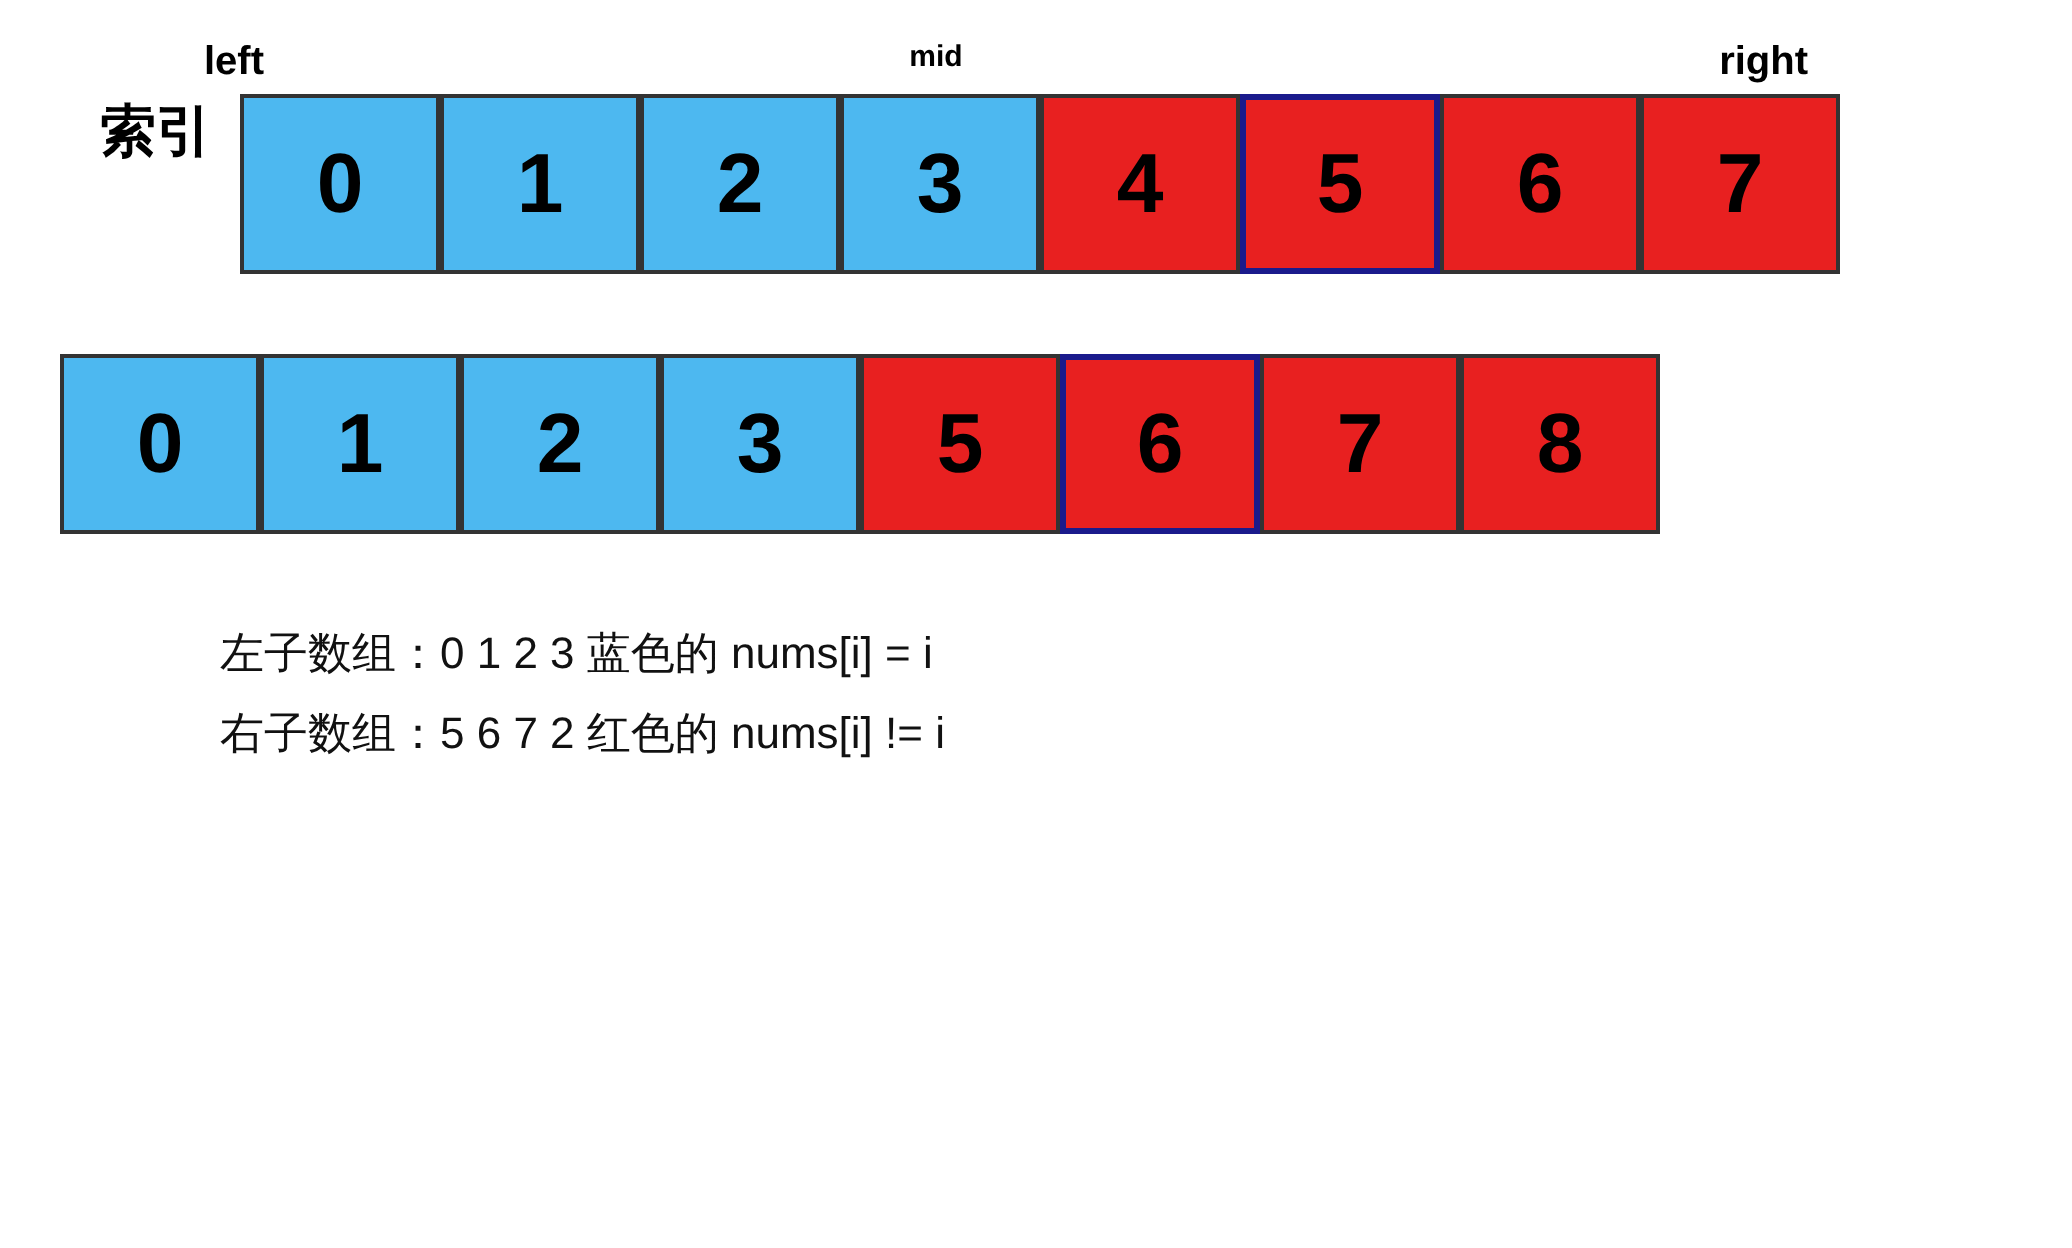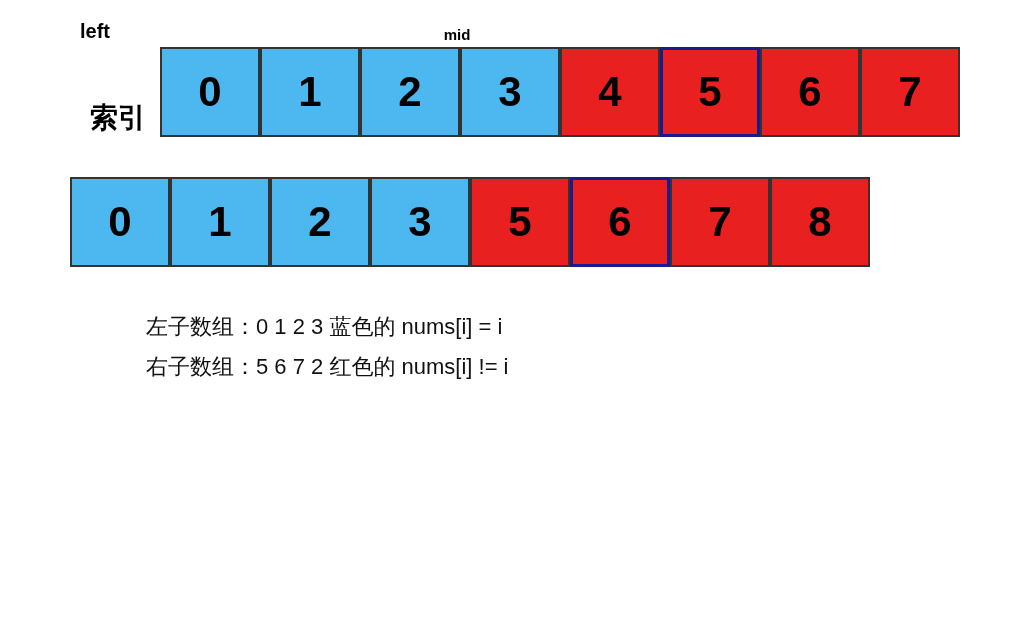--- a/index.html
+++ b/index.html
@@ -11,25 +11,24 @@
       height: 624px;
       overflow: hidden;
       display: flex;
       flex-direction: column;
       align-items: flex-start;
       padding: 20px 30px;
     }
 
     .labels-row {
       display: flex;
-      align-items: flex-end;
-      margin-left: 46px;
+      align-items: flex-start;
+      margin-left: 68px;
       margin-bottom: 4px;
       width: 810px;
-      gap: 11px;
     }
 
     .label-left {
       font-weight: bold;
       font-size: 20px;
       width: 320px;
       text-align: left;
       padding-left: 4px;
     }
 
@@ -43,23 +42,22 @@
     .label-right {
       font-weight: bold;
       font-size: 20px;
       flex: 1;
       text-align: right;
       padding-right: 4px;
     }
 
     .array-row {
       display: flex;
-      align-items: flex-end;
+      align-items: flex-start;
       margin-bottom: 10px;
-      margin-left: 40px;
     }
 
     .row-label {
       font-size: 28px;
       font-weight: bold;
       width: 90px;
       text-align: right;
       padding-right: 14px;
     }
 
@@ -90,35 +88,36 @@
     .cell-highlighted {
       border: 3px solid #1a1a8c;
     }
 
     .spacer {
       height: 30px;
     }
 
     .legend-section {
       margin-top: 30px;
-      margin-left: 116px;
+      margin-left: 80px;
     }
 
     .legend-line {
       font-size: 22px;
       line-height: 1.8;
       color: #111;
     }
   </style>
 </head>
 <body>
 
 <div class="labels-row">
   <span class="label-left">left</span>
   <span class="label-mid">mid</span>
+  <span class="label-right">right</span>
 </div>
 
 <div class="array-row">
   <div class="row-label">索引</div>
   <div class="cells" id="index-cells">
       <div class="cell cell-blue">0</div>
       <div class="cell cell-blue">1</div>
       <div class="cell cell-blue">2</div>
       <div class="cell cell-blue">3</div>
       <div class="cell cell-red">4</div>

